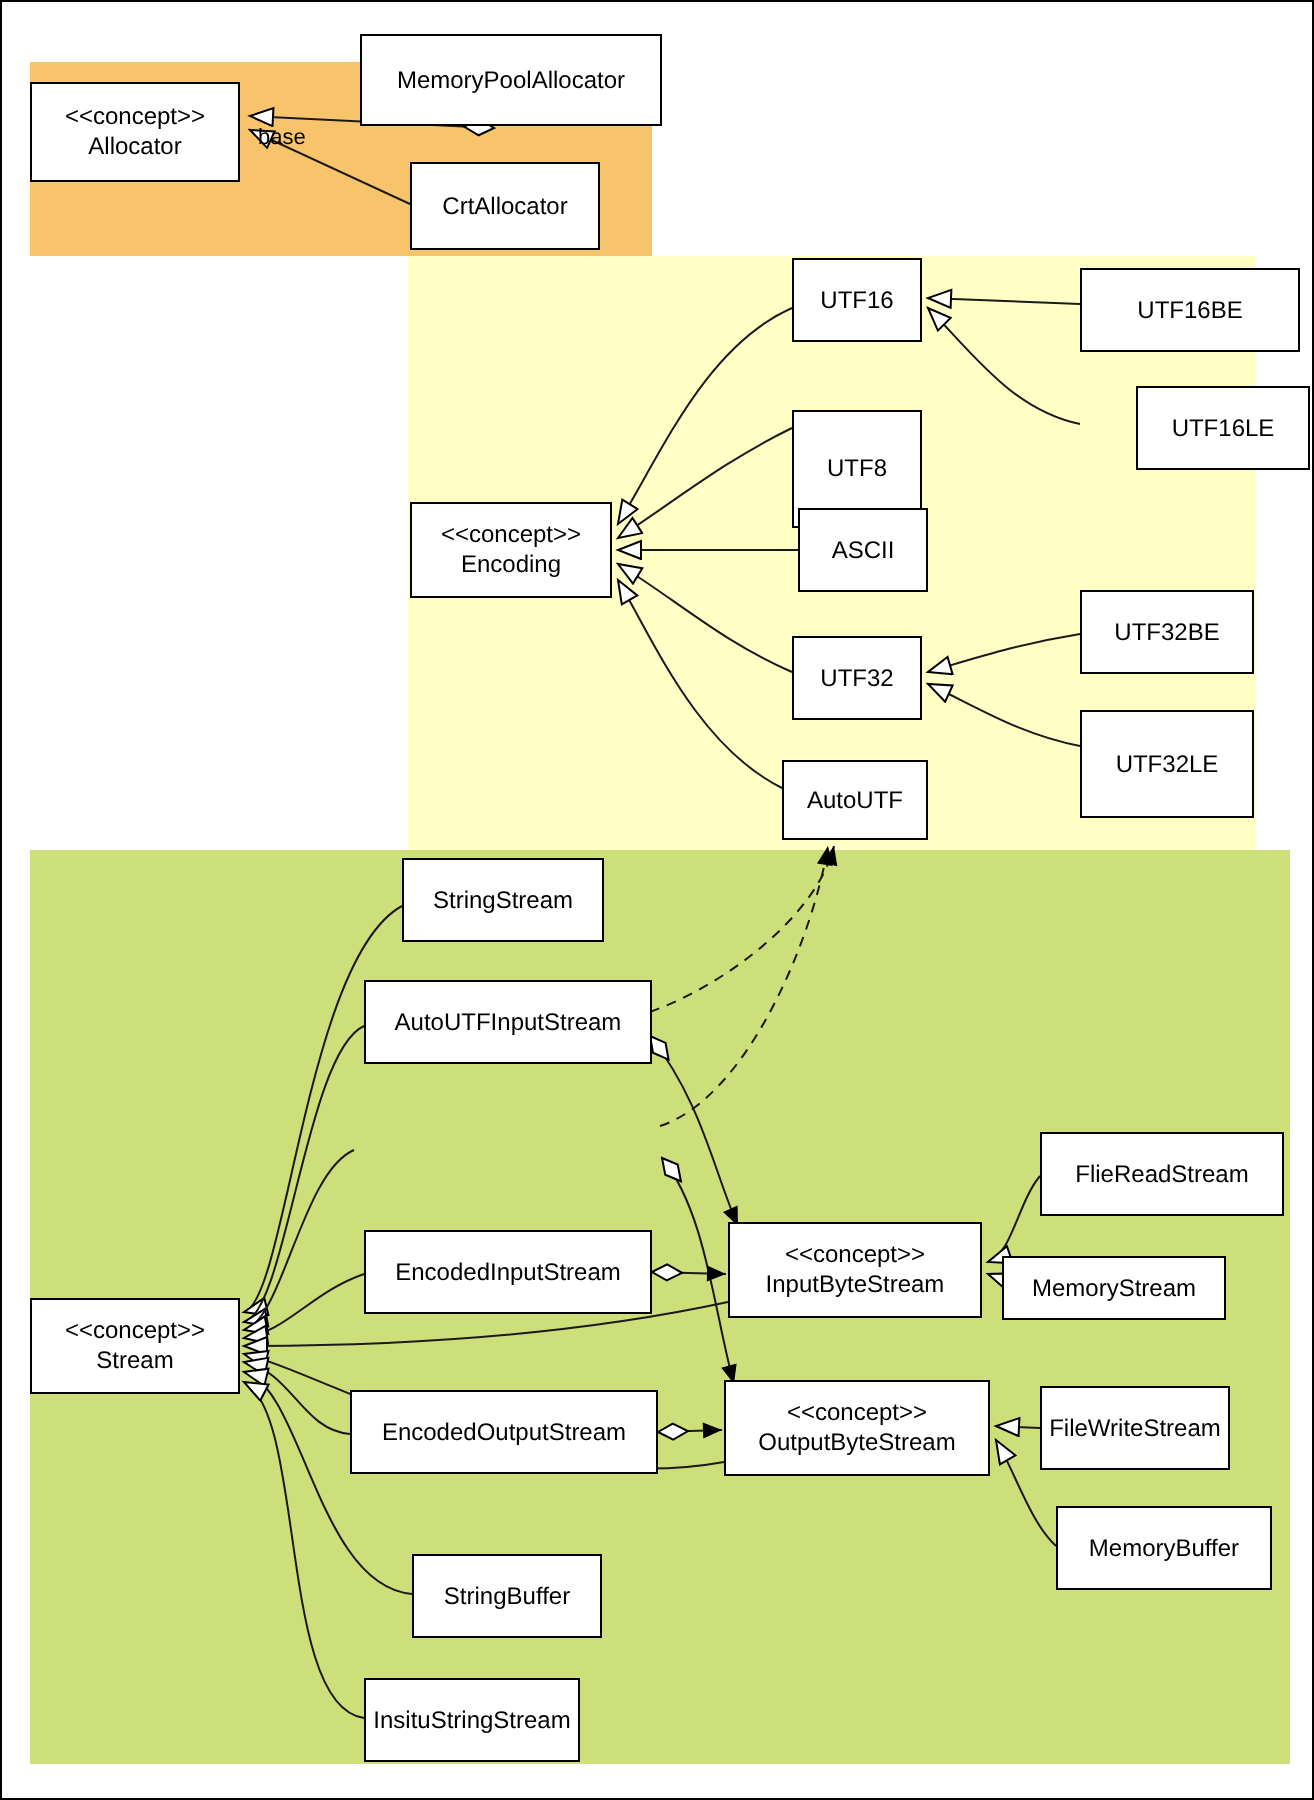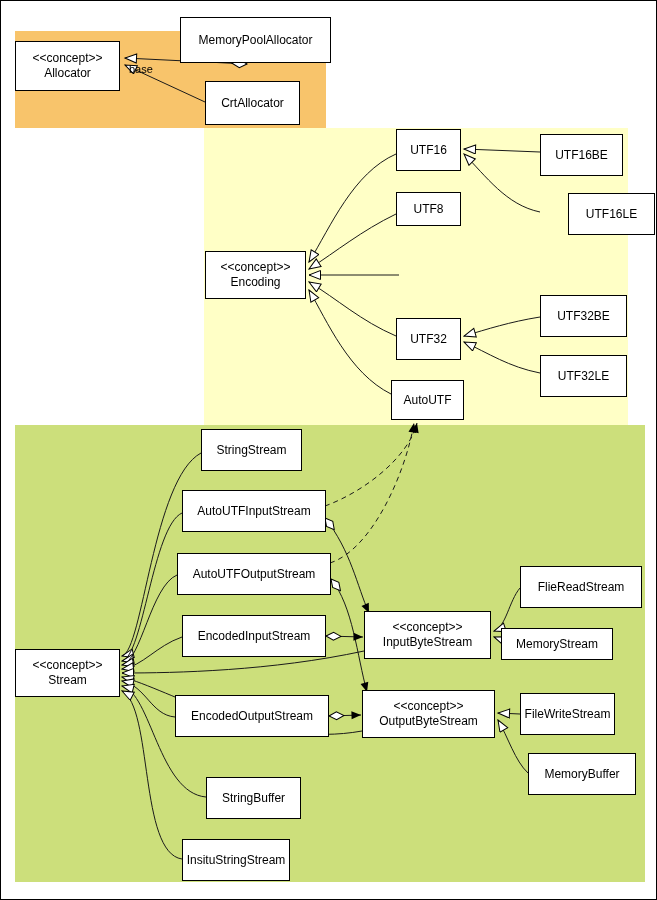--- a/index.html
+++ b/index.html
@@ -85,54 +85,54 @@
     <span>&lt;&lt;concept&gt;&gt;</span>
     <span>Allocator</span>
   </div>
   <div class="node" style="left:204px;top:80px;width:95px;height:44px">
     <span>CrtAllocator</span>
   </div>
 
   <div class="node" style="left:395px;top:128px;width:65px;height:42px">
     <span>UTF16</span>
   </div>
-  <div class="node" style="left:539px;top:133px;width:83px;height:42px">
+  <div class="node" style="left:539px;top:133px;width:110px;height:42px">
     <span>UTF16BE</span>
   </div>
-  <div class="node" style="left:395px;top:191px;width:65px;height:34px">
+  <div class="node" style="left:395px;top:204px;width:65px;height:59px">
     <span>UTF8</span>
   </div>
   <div class="node" style="left:567px;top:192px;width:87px;height:42px">
     <span>UTF16LE</span>
   </div>
   <div class="node" style="left:204px;top:250px;width:101px;height:48px">
     <span>&lt;&lt;concept&gt;&gt;</span>
     <span>Encoding</span>
   </div>
+  <div class="node" style="left:398px;top:253px;width:65px;height:42px">
+    <span>ASCII</span>
+  </div>
   <div class="node" style="left:395px;top:317px;width:65px;height:42px">
     <span>UTF32</span>
   </div>
   <div class="node" style="left:539px;top:294px;width:87px;height:42px">
     <span>UTF32BE</span>
   </div>
-  <div class="node" style="left:539px;top:354px;width:87px;height:42px">
+  <div class="node" style="left:539px;top:354px;width:87px;height:54px">
     <span>UTF32LE</span>
   </div>
   <div class="node" style="left:200px;top:428px;width:101px;height:42px">
     <span>StringStream</span>
   </div>
 
   <div class="node" style="left:390px;top:379px;width:73px;height:40px">
     <span>AutoUTF</span>
   </div>
   <div class="node" style="left:181px;top:489px;width:144px;height:42px">
     <span>AutoUTFInputStream</span>
-  </div>
-  <div class="node" style="left:176px;top:552px;width:154px;height:42px">
-    <span>AutoUTFOutputStream</span>
   </div>
   <div class="node" style="left:181px;top:614px;width:144px;height:42px">
     <span>EncodedInputStream</span>
   </div>
   <div class="node" style="left:14px;top:648px;width:105px;height:48px">
     <span>&lt;&lt;concept&gt;&gt;</span>
     <span>Stream</span>
   </div>
   <div class="node" style="left:174px;top:694px;width:154px;height:42px">
     <span>EncodedOutputStream</span>

